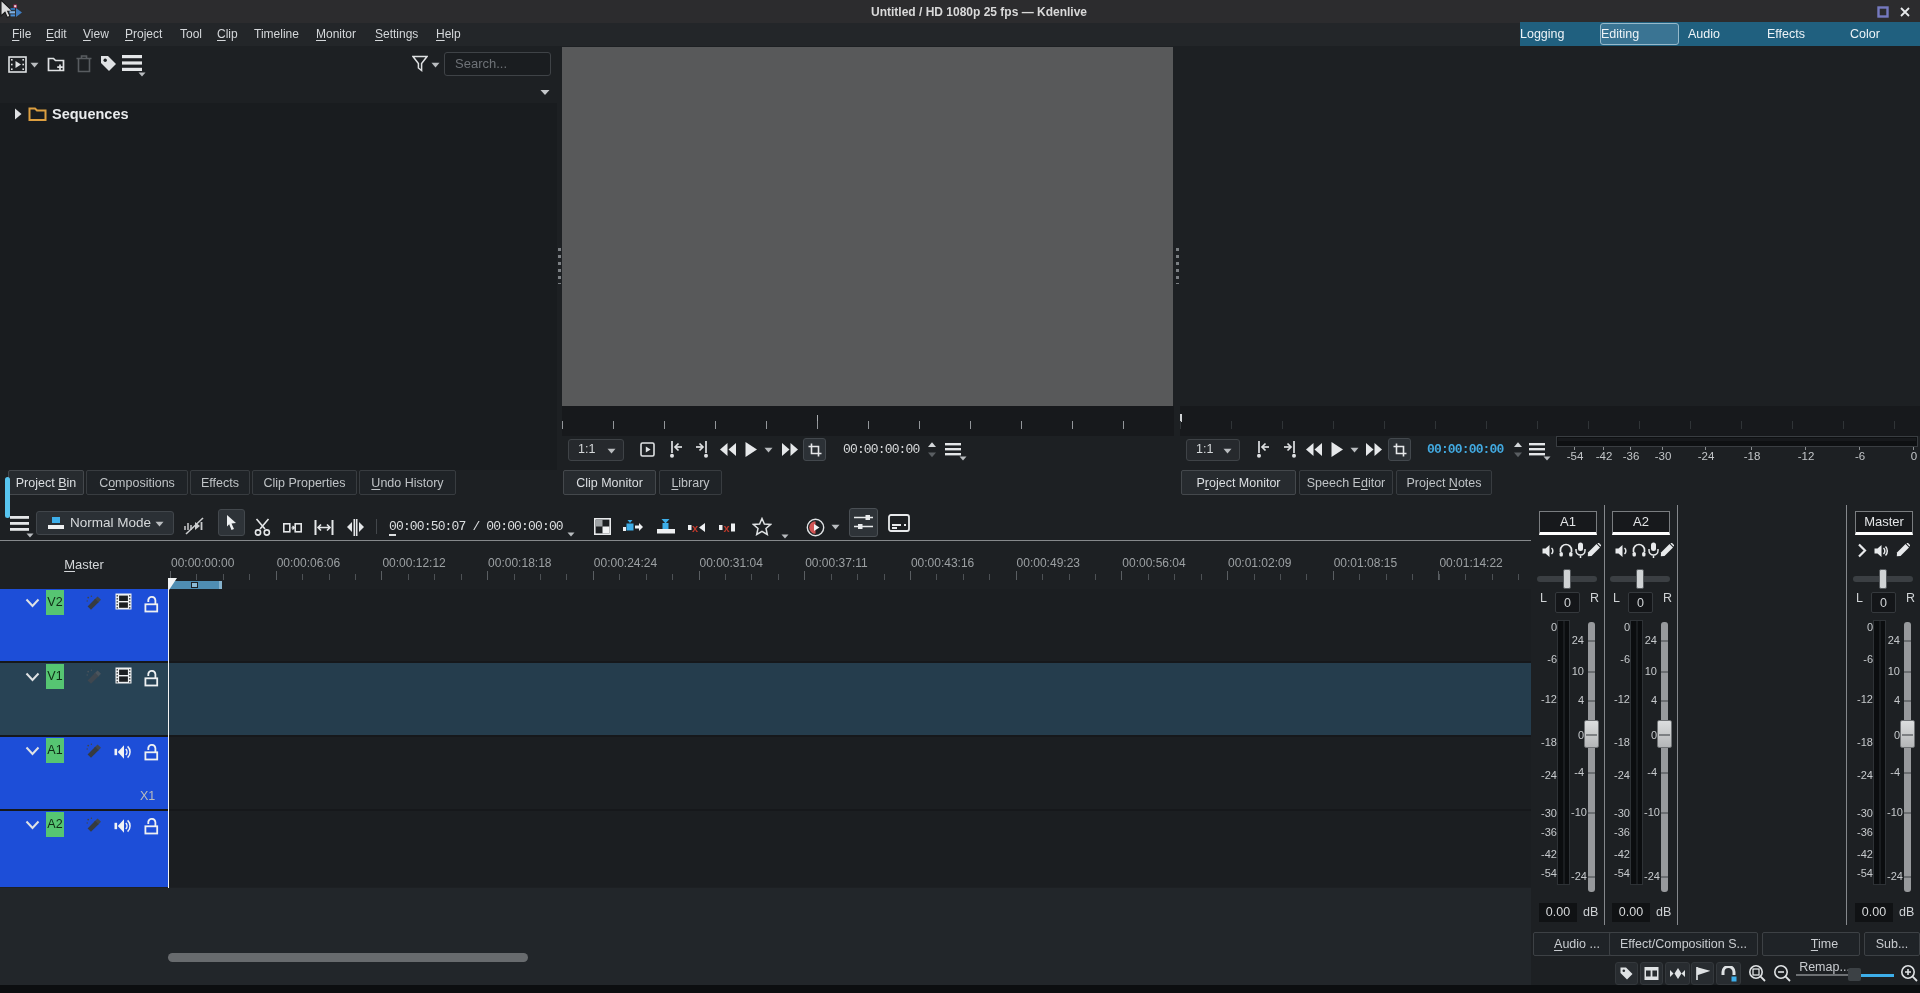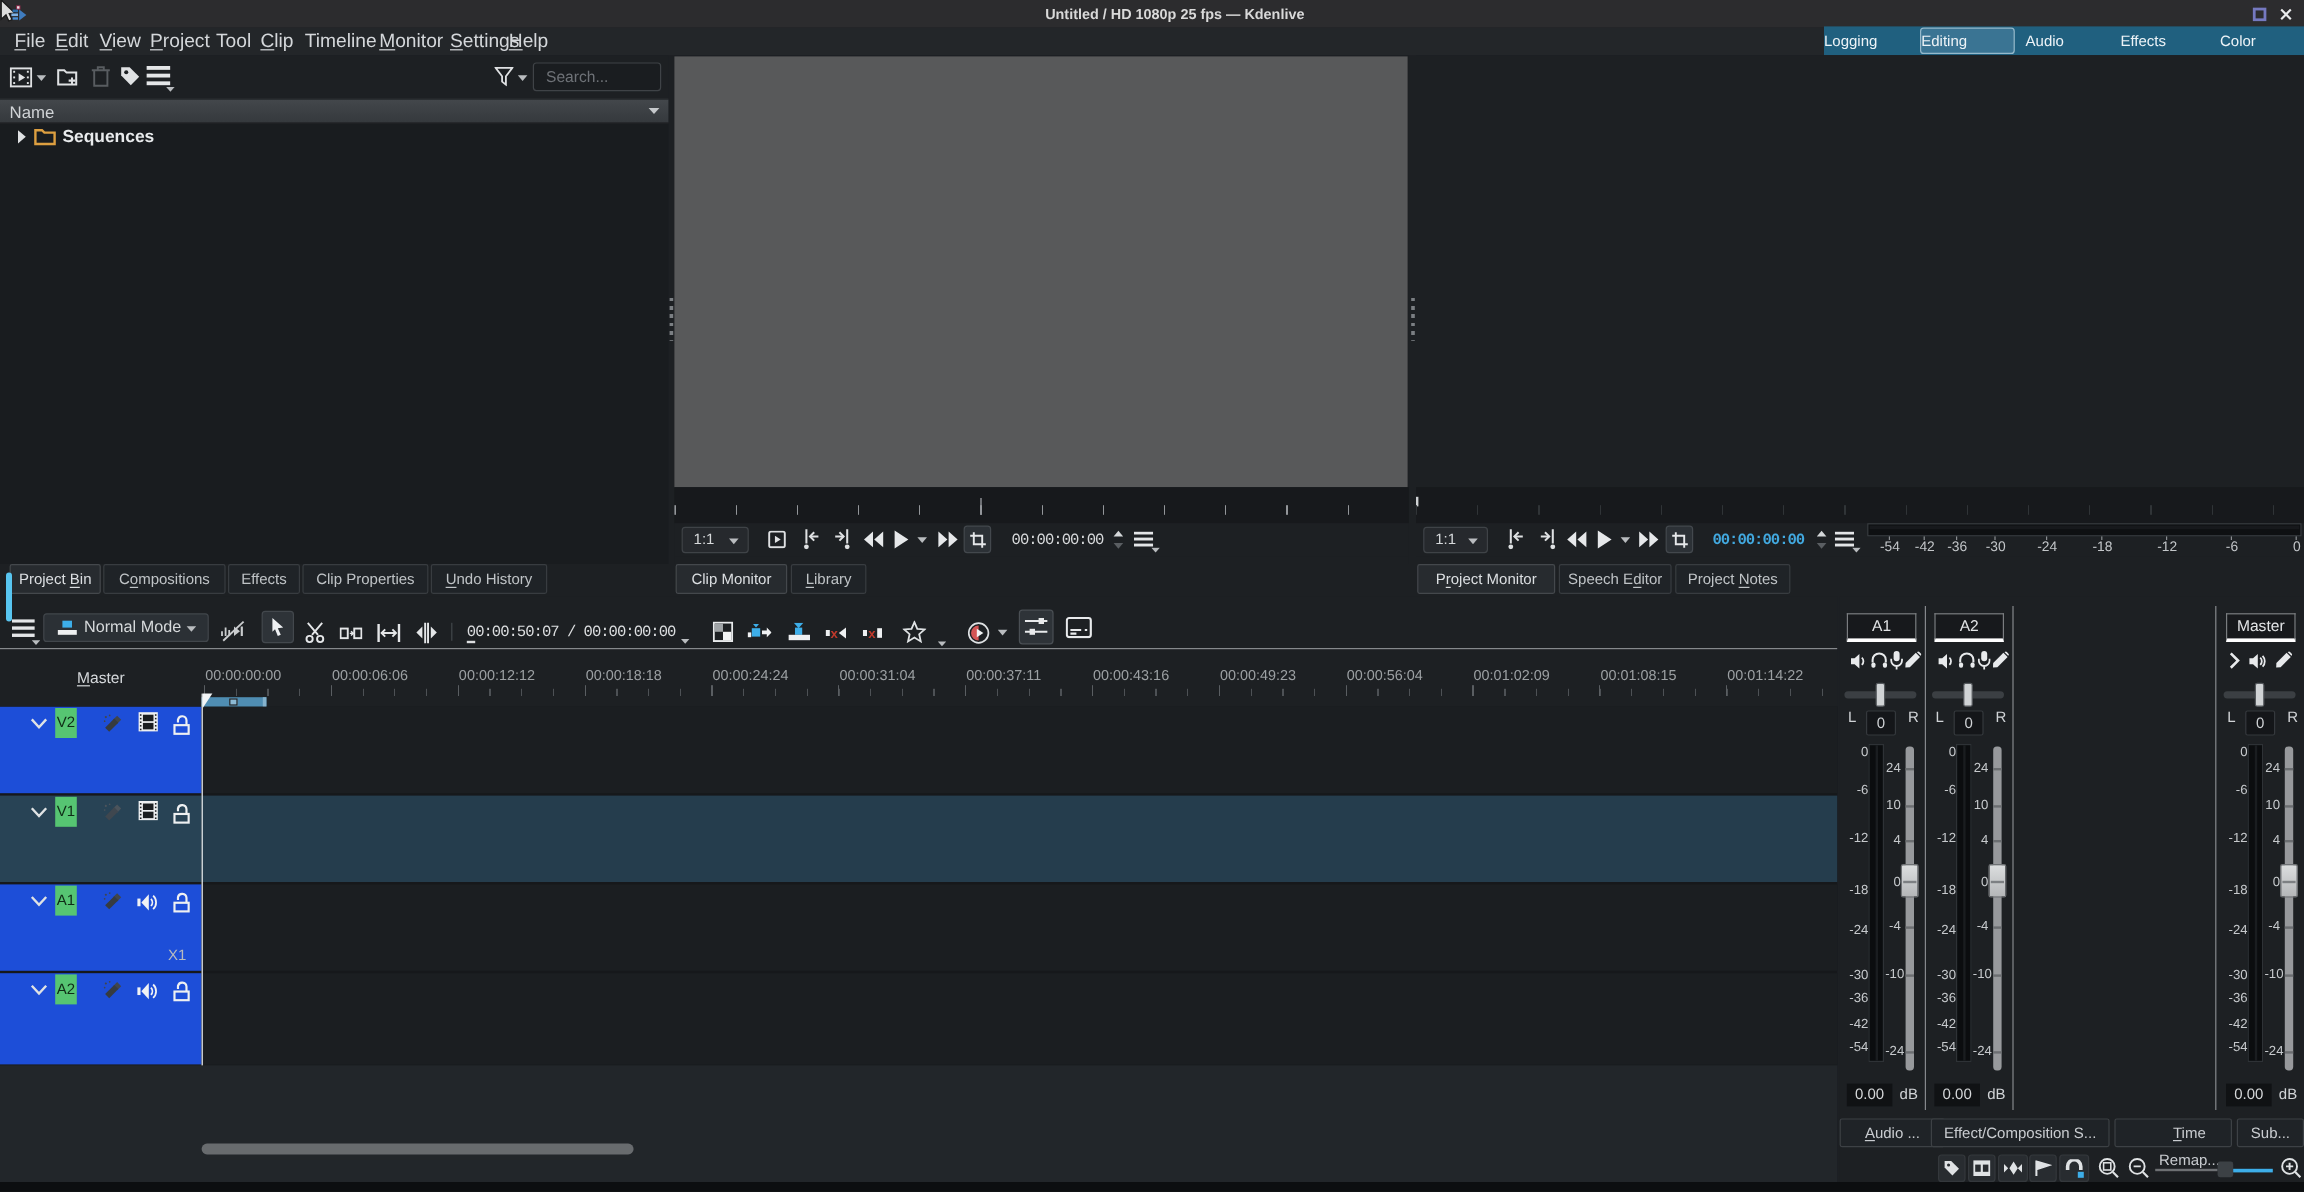--- a/index.html
+++ b/index.html
@@ -7,21 +7,21 @@
 body { font-family:"Liberation Sans", sans-serif; color:#d6d9db; }
 .abs { position:absolute; }
 #app { position:relative; width:1920px; height:993px; background:#1d2023; }
 
 
 #titlebar { left:0; top:0; width:1920px; height:23px; background:#2c2c2e; }
 #title { left:0; top:0; width:1900px; height:23px; line-height:24px; text-align:center; font-size:12px; font-weight:bold; color:#d9d9d9;margin-left:29px; }
 
 
 #menuband { left:0; top:23px; width:1920px; height:23px; background:#232629; }
-.menuitem { position:absolute; top:0; height:23px; line-height:23px; font-size:16px; color:#d4d7da; }
+.menuitem { position:absolute; top:0; height:23px; line-height:23px; font-size:12px; color:#d4d7da; }
 .mn { text-decoration:underline; text-underline-offset:2px; }
 #wsbar { left:1520px; top:22px; width:400px; height:24px; background:#20607f; }
 .wstab { position:absolute; top:0; height:24px; line-height:24px; font-size:12.5px; color:#edf3f7; text-align:left; }
 #wssel { position:absolute; left:80px; top:1px; width:79px; height:22px; background:#3a7493; border:1px solid #96b9cb; border-radius:3px; }
 
 
 #binpanel { left:0; top:46px; width:557px; height:424px; background:#1d2023; }
 #namehdr { left:0; top:36px; width:557px; height:21px; background:linear-gradient(#43474b,#35393d); border-top:1px solid #2a2d31; border-bottom:1px solid #26292c; font-size:14px; color:#d0d3d6; line-height:20px; padding-left:8px; }
 #binview { left:0; top:57px; width:557px; height:367px; background:#191c1f; }
 #seqrow { left:0; top:0px; width:557px; height:22px; font-size:14.5px; font-weight:bold; color:#e9ebed; line-height:22px; }
@@ -137,21 +137,21 @@
   <div id="menuband" class="abs">
     <div class="menuitem" style="left:12px;"><span class="mn">F</span>ile</div>
     <div class="menuitem" style="left:46px;"><span class="mn">E</span>dit</div>
     <div class="menuitem" style="left:83px;"><span class="mn">V</span>iew</div>
     <div class="menuitem" style="left:125px;"><span class="mn">P</span>roject</div>
     <div class="menuitem" style="left:180px;">Tool</div>
     <div class="menuitem" style="left:217px;"><span class="mn">C</span>lip</div>
     <div class="menuitem" style="left:254px;">Timeline</div>
     <div class="menuitem" style="left:316px;"><span class="mn">M</span>onitor</div>
     <div class="menuitem" style="left:375px;"><span class="mn">S</span>ettings</div>
-    <div class="menuitem" style="left:424px;"><span class="mn">H</span>elp</div>
+    <div class="menuitem" style="left:436px;"><span class="mn">H</span>elp</div>
   </div>
   <div id="wsbar" class="abs">
     <div id="wssel"></div>
     <div class="wstab" style="left:0px;width:80px;">Logging</div>
     <div class="wstab" style="left:81px;width:79px;">Editing</div>
     <div class="wstab" style="left:168px;width:70px;">Audio</div>
     <div class="wstab" style="left:247px;width:70px;">Effects</div>
     <div class="wstab" style="left:330px;width:62px;">Color</div>
   </div>
   <div id="binpanel" class="abs">
@@ -188,21 +188,20 @@
     </svg>
     <svg class="icon" style="left:138px;top:26px;" width="8" height="5" viewBox="0 0 8 5">
         <path d="M0.5 0.5 L7.5 0.5 L4 4.5 Z" fill="#b9bcbf"></path>
       </svg>
     <svg class="icon" style="left:412px;top:9px;" width="16" height="17" viewBox="0 0 16 17">
       <path d="M1 1.5 L15 1.5 L9.6 8.5 L9.6 15.5 L6.4 13 L6.4 8.5 Z" fill="none" stroke="#dfe1e3" stroke-width="1.5"></path>
     </svg>
     <svg class="icon" style="left:431px;top:16px;" width="9" height="6" viewBox="0 0 9 6">
         <path d="M0.5 0.8 L8.5 0.8 L4.5 5.5 Z" fill="#b9bcbf"></path>
       </svg>
-    <div id="namehdr" class="abs">Name</div>
     <svg class="icon" style="left:540px;top:43px;" width="10" height="7" viewBox="0 0 10 7">
         <path d="M0.5 1 L9.5 1 L5 6 Z" fill="#c5c8cb"></path>
       </svg>
     <div id="binview" class="abs">
       <div id="seqrow" class="abs">
         <svg class="icon" style="left:14px;top:5px;" width="8" height="12" viewBox="0 0 8 12">
             <path d="M1 0.5 L7.5 6 L1 11.5 Z" fill="#dfe1e3"></path>
           </svg>
         <svg class="icon" style="left:28px;top:2px;" width="19" height="17" viewBox="0 0 19 17">
           <path d="M1.5 3.5 L1.5 15 L17.5 15 L17.5 5.5 L9 5.5 L7 3.5 Z" fill="none" stroke="#dd9f40" stroke-width="2"></path>

